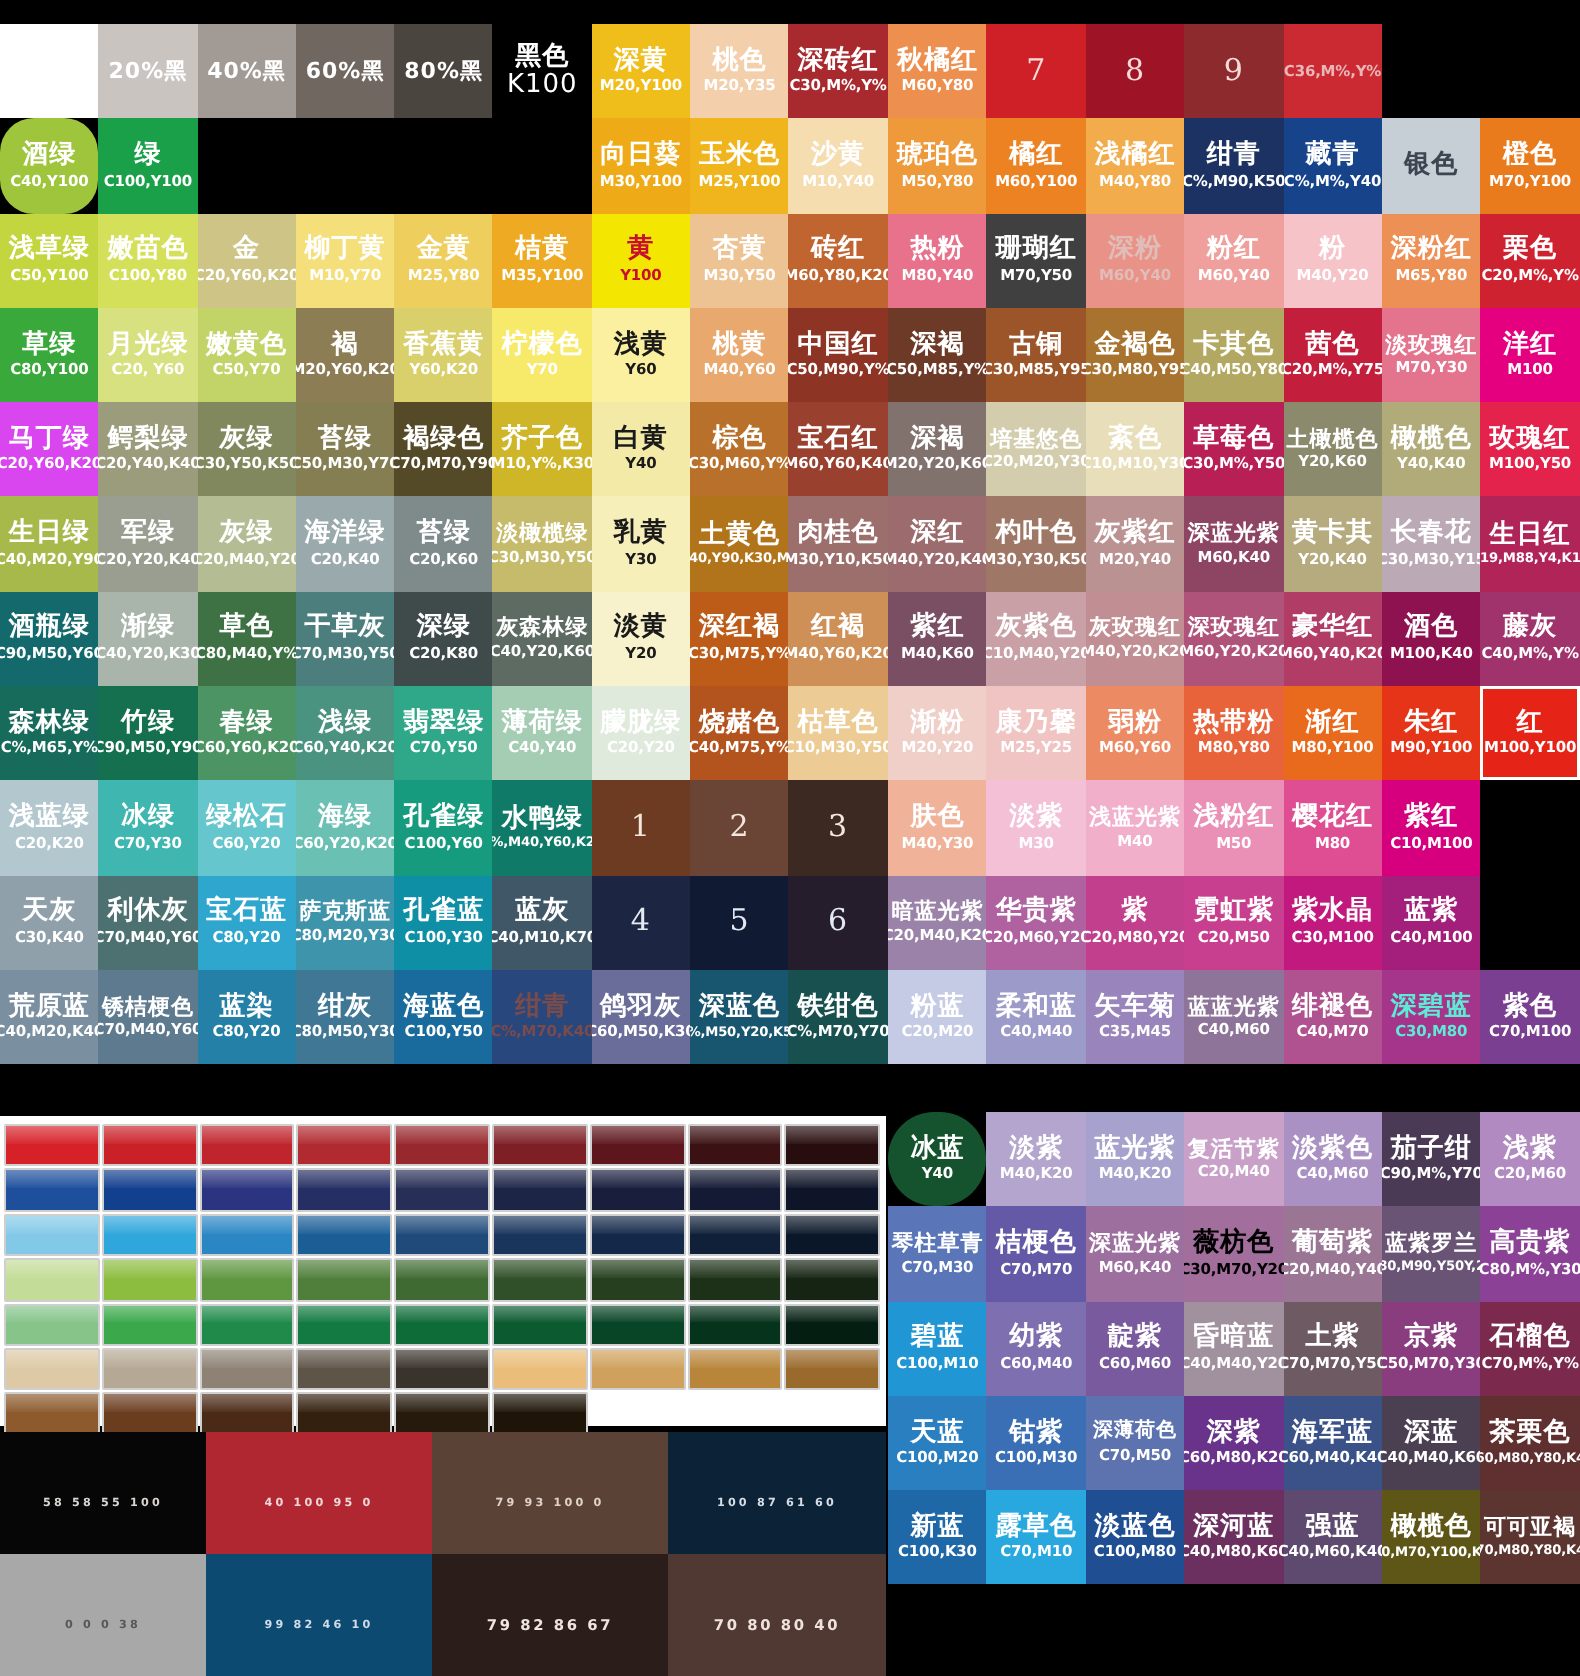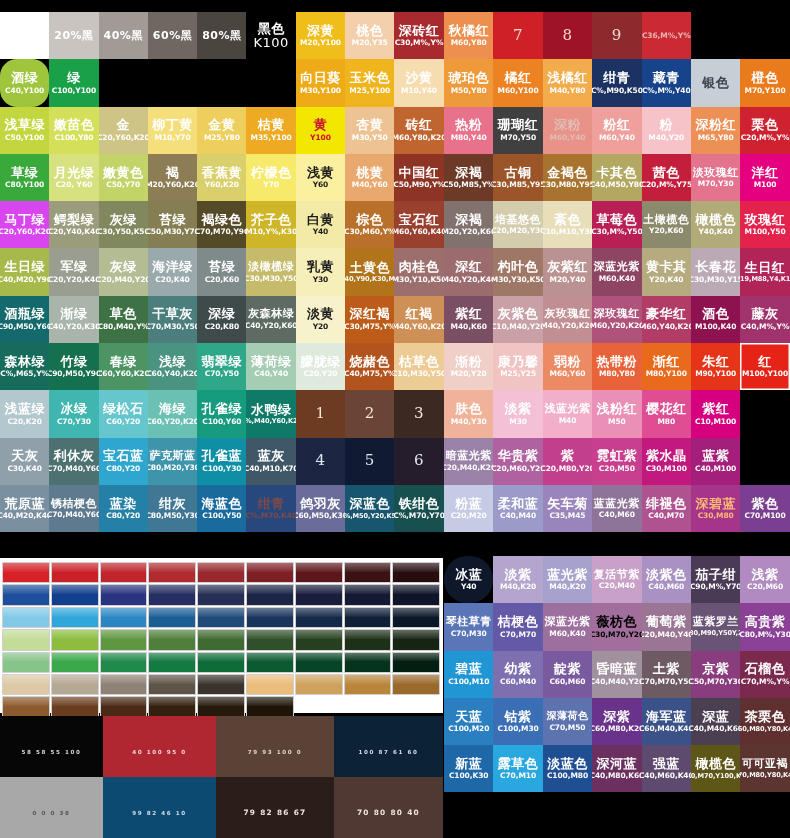--- a/index.html
+++ b/index.html
@@ -710,32 +710,32 @@
         <div class="cd">C35,M45</div>
       </div>
       <div class="cell" style="background: rgb(142, 116, 152); color: rgb(255, 255, 255);">
         <div class="nm" style="font-size: 11px;">蓝蓝光紫</div>
         <div class="cd">C40,M60</div>
       </div>
       <div class="cell" style="background: rgb(176, 82, 143); color: rgb(255, 255, 255);">
         <div class="nm">绯褪色</div>
         <div class="cd">C40,M70</div>
       </div>
-      <div class="cell" style="background: rgb(164, 53, 139); color: #fdba74;">
+      <div class="cell" style="background: rgb(164, 53, 139); color: #5eead4;">
         <div class="nm">深碧蓝</div>
         <div class="cd">C30,M80</div>
       </div>
       <div class="cell" style="background: rgb(123, 63, 145); color: rgb(255, 255, 255);">
         <div class="nm">紫色</div>
         <div class="cd">C70,M100</div>
       </div>
     </div>
 
   <div class="grid" id="gridBR">
-      <div class="cell" style="background: #0f172a; color: rgb(255, 255, 255); border-radius: 23px;">
+      <div class="cell" style="background: #14532d; color: rgb(255, 255, 255); border-radius: 23px;">
         <div class="nm">冰蓝</div>
         <div class="cd">Y40</div>
       </div>
       <div class="cell" style="background: rgb(179, 165, 205); color: rgb(255, 255, 255);">
         <div class="nm">淡紫</div>
         <div class="cd">M40,K20</div>
       </div>
       <div class="cell" style="background: rgb(167, 161, 205); color: rgb(255, 255, 255);">
         <div class="nm">蓝光紫</div>
         <div class="cd">M40,K20</div>

